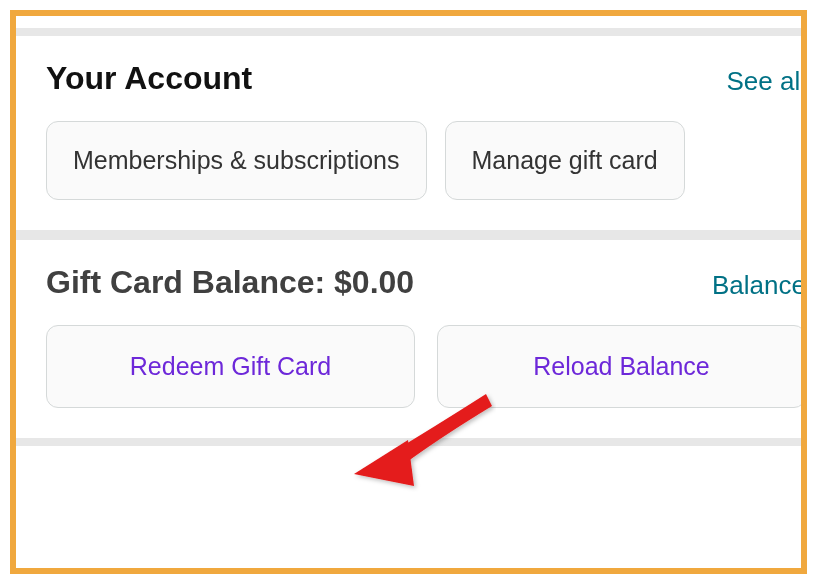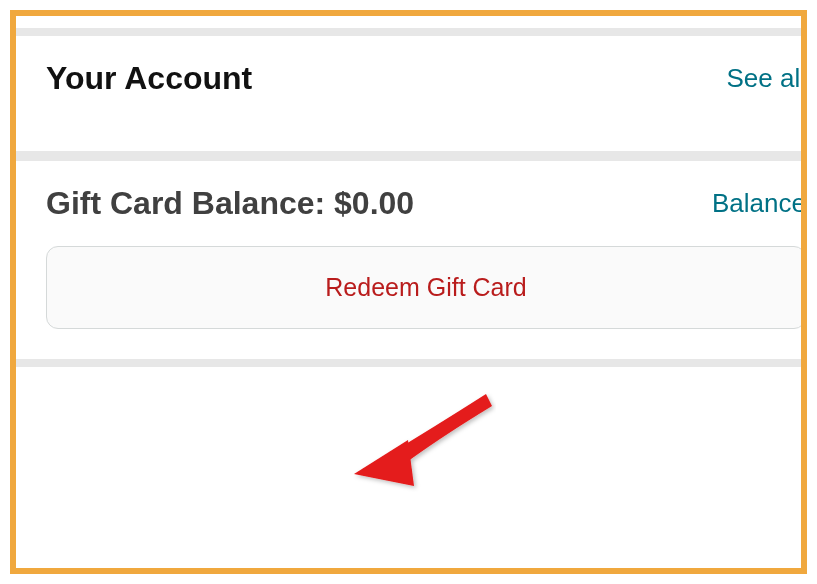--- a/index.html
+++ b/index.html
@@ -34,21 +34,21 @@
       background: #e7e7e7;
       margin-top: 12px;
     }
     .section {
       padding: 24px 30px 30px 30px;
       background: #fff;
     }
     .section-header {
       display: flex;
       justify-content: space-between;
-      align-items: center;
+      align-items: flex-end;
       margin-bottom: 24px;
     }
     .section-title {
       font-size: 32px;
       font-weight: 700;
       color: #111;
     }
     .section-link {
       font-size: 26px;
       color: #007185;
@@ -85,21 +85,21 @@
     .gift-row {
       display: flex;
       gap: 22px;
     }
     .gift-pill {
       border: 1px solid #d5d9d9;
       background: #fafafa;
       border-radius: 12px;
       padding: 26px 0;
       font-size: 25px;
-      color: #b91c1c;
+      color: #6d28d9;
       cursor: pointer;
       text-align: center;
       flex: 1;
     }
     .bottom-divider {
       height: 8px;
       background: #e7e7e7;
     }
     .arrow-overlay {
       position: absolute;
@@ -112,31 +112,36 @@
 <div class="frame">
   <div class="inner">
 
     <div class="top-divider"></div>
 
     <div class="section">
       <div class="section-header">
         <div class="section-title">Your Account</div>
         <a class="section-link">See all</a>
       </div>
+      <div class="button-row">
+        <div class="pill pill-wide">Memberships &amp; subscriptions</div>
+        <div class="pill pill-wide">Manage gift card </div>
+      </div>
     </div>
 
     <div class="divider"></div>
 
     <div class="section">
       <div class="section-header">
         <div class="balance-title">Gift Card Balance: $0.00</div>
         <a class="section-link">Balance</a>
       </div>
       <div class="gift-row">
         <div class="gift-pill">Redeem Gift Card</div>
+        <div class="gift-pill">Reload Balance</div>
       </div>
     </div>
 
     <div class="bottom-divider"></div>
   </div>
 
   <svg class="arrow-overlay" style="left:320px; top:368px;" width="160" height="110" viewBox="0 0 160 110">
     <defs>
       <filter id="shadow" x="-20%" y="-20%" width="140%" height="140%">
         <feDropShadow dx="2" dy="2" stdDeviation="2" flood-opacity="0.25"></feDropShadow>

